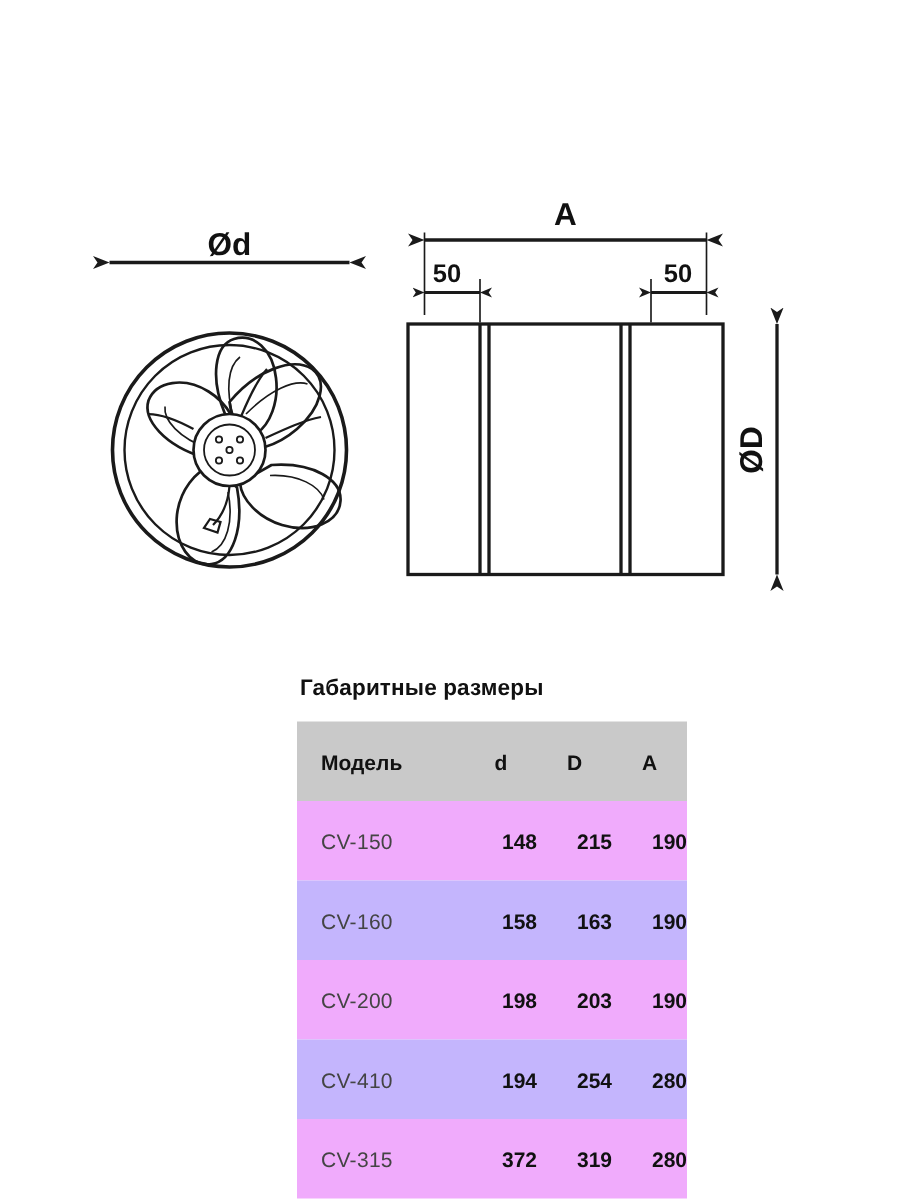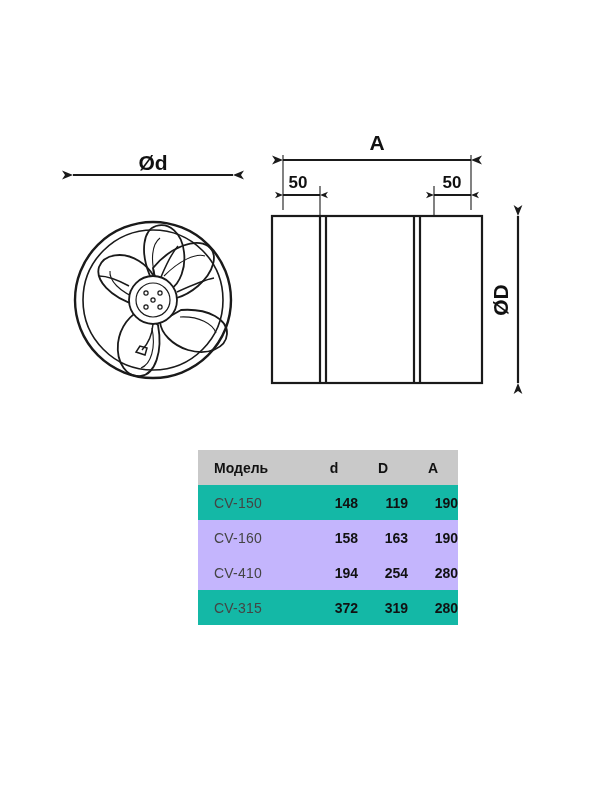--- a/index.html
+++ b/index.html
@@ -51,35 +51,35 @@
     margin: 0 0 14px 2px;
     letter-spacing: 0.1px;
   }
   table.dims {
     border-collapse: collapse;
     width: 260px;
     table-layout: fixed;
   }
   table.dims th, table.dims td {
     padding: 0;
-    height: 35px;
+    height: 53px;
     vertical-align: middle;
     font-size: 14px;
   }
   table.dims thead th {
     background: #c9c9c9;
     color: #111111;
     font-weight: bold;
     text-align: center;
   }
   table.dims thead th.model-col {
     text-align: left;
     padding-left: 16px;
   }
-  table.dims tbody tr.odd td { background: #14b8a6; }
+  table.dims tbody tr.odd td { background: #f0abfc; }
   table.dims tbody tr.even td { background: #c4b5fd; }
   table.dims td.model {
     text-align: left;
     padding-left: 16px;
     font-weight: normal;
     color: #444444;
     letter-spacing: 0.2px;
   }
   table.dims td.val {
     text-align: right;
@@ -186,48 +186,55 @@
       </g>
     </g>
 
     <text class="lbl lbl-lg" x="377" y="150" text-anchor="middle">A</text>
     <text class="lbl lbl-md" x="298" y="188" text-anchor="middle">50</text>
     <text class="lbl lbl-md" x="452" y="188" text-anchor="middle">50</text>
     <text class="lbl lbl-lg" x="508" y="300" text-anchor="middle" transform="rotate(-90 508 300)">ØD</text>
   </svg>
 
   <div class="table-block">
+    <div class="table-title">Габаритные размеры</div>
     <table class="dims">
       <colgroup>
         <col class="c-model">
           <col class="c-d">
           <col class="c-D">
           <col class="c-A">
       </colgroup>
       <thead>
         <tr>
           <th class="model-col">Модель</th>
           <th>d</th>
           <th>D</th>
           <th>A</th>
         </tr>
       </thead>
       <tbody>
         <tr class="odd">
           <td class="model">CV-150</td>
           <td class="val">148</td>
-          <td class="val">119</td>
+          <td class="val">215</td>
           <td class="val">190</td>
         </tr>
         <tr class="even">
           <td class="model">CV-160</td>
           <td class="val">158</td>
           <td class="val">163</td>
           <td class="val">190</td>
         </tr>
+        <tr class="odd">
+          <td class="model">CV-200</td>
+          <td class="val">198</td>
+          <td class="val">203</td>
+          <td class="val">190</td>
+        </tr>
         <tr class="even">
           <td class="model">CV-410</td>
           <td class="val">194</td>
           <td class="val">254</td>
           <td class="val">280</td>
         </tr>
         <tr class="odd">
           <td class="model">CV-315</td>
           <td class="val">372</td>
           <td class="val">319</td>

